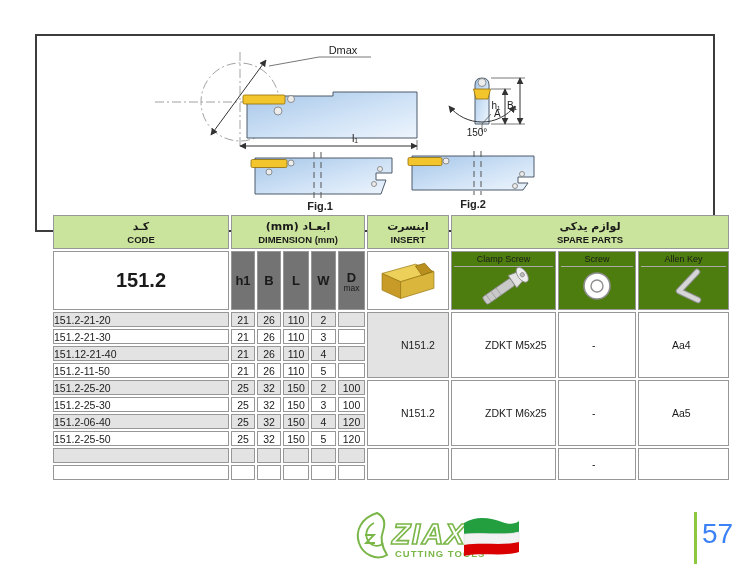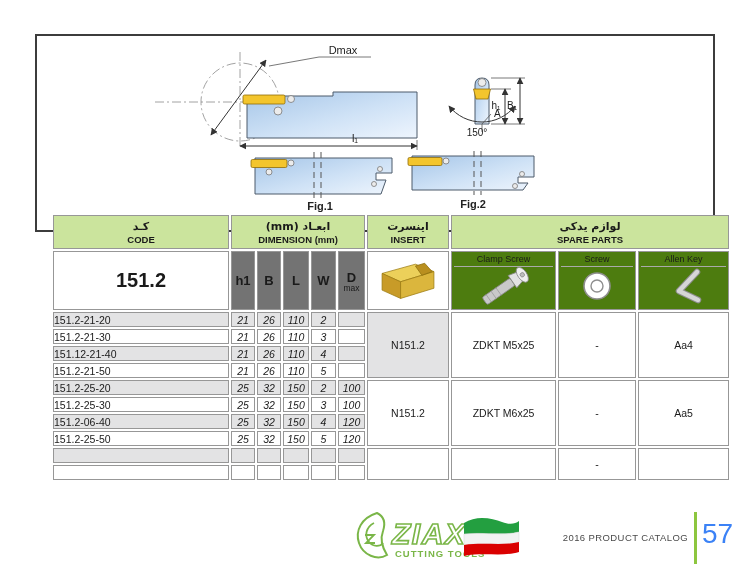--- a/index.html
+++ b/index.html
@@ -31,23 +31,23 @@
   tr.hdr1 td{height:32px;}
   tr.hdr2 td{height:56px;}
   .series{text-align:center;font-size:20px;font-weight:bold;background:#fff;}
   .dimhdr{background:#737373;text-align:center;font-size:13px;font-weight:bold;}
   .dimhdr .sub{font-size:8.5px;font-weight:normal;line-height:8px;margin-top:-1px;}
   .iconcell{background:#fff;text-align:center;}
   .sparehdr{background:#4d7c0f;text-align:center;vertical-align:top;}
   .sparehdr .lbl{font-size:9px;line-height:13px;border-bottom:1px solid #aaa;margin:1px 2px 0 2px;}
   tr.data td{height:13px;font-size:10.5px;}
   td.codecell{text-align:left;background:#fff;}
-  td.num{text-align:center;background:#fff;font-style:italic;}
+  td.num{text-align:center;background:#fff;}
   tr.data.alt td.codecell, tr.data.alt td.num{background:#e3e3e4;}
-  td.groupcell{text-align:center;font-size:11px;background:#fff;}
+  td.groupcell{font-size:11px;background:#fff;padding-left:33px;}
   td.groupcell.gray{background:#e3e3e4;}
 
   
   .footer-logo{position:absolute;left:352px;top:509px;width:168px;height:55px;}
   .catalog-label{position:absolute;left:505px;top:532px;width:183px;text-align:right;
                  font-size:9.5px;color:#4a4a4a;letter-spacing:0.4px;}
   .green-bar{position:absolute;left:694px;top:512px;width:3px;height:52px;background:#8dc63f;}
   .page-number{position:absolute;left:702px;top:518px;font-size:28px;color:#3b82f6;}
 </style>
 </head>
@@ -229,21 +229,21 @@
     </tr>
     <tr class="data alt">
       <td class="codecell">151.12-21-40</td>
       <td class="num">21</td>
       <td class="num">26</td>
       <td class="num">110</td>
       <td class="num">4</td>
       <td class="num"></td>
     </tr>
     <tr class="data">
-      <td class="codecell">151.2-21-50</td>
+      <td class="codecell">151.2-11-50</td>
       <td class="num">21</td>
       <td class="num">26</td>
       <td class="num">110</td>
       <td class="num">5</td>
       <td class="num"></td>
     </tr>
     <tr class="data alt">
       <td class="codecell">151.2-25-20</td>
       <td class="num">25</td>
       <td class="num">32</td>
@@ -310,17 +310,16 @@
       <path d="M13,26 L22,26 L14,34 L23,34" fill="none" stroke="#7ab648" stroke-width="1.8"></path>
     </g>
     <text x="40" y="35" font-family="Liberation Sans, sans-serif" font-size="30" font-weight="bold" font-style="italic" letter-spacing="1.5" fill="#ffffff" stroke="#7ab648" stroke-width="1.6">ZIAX</text>
     <text x="43" y="48" font-family="Liberation Sans, sans-serif" font-size="9.5" font-weight="bold" letter-spacing="1" fill="#7ab648">CUTTING TOOLS</text>
     <g>
       <path d="M112,14 C124,6 140,9 150,13 C158,16 163,15 167,12 L167,23 C152,27 130,23 112,25 Z" fill="#239f40"></path>
       <path d="M112,25 C130,23 152,27 167,23 L167,33 C152,37 130,33 112,36 Z" fill="#f2f2f2" stroke="#d5d5d5" stroke-width="0.5"></path>
       <path d="M112,36 C130,33 152,37 167,33 L167,43 C152,48 130,43 112,47 Z" fill="#da0000"></path>
     </g>
   </svg>
-  <div class="catalog-label">2016 PRODUCT CATALOG</div>
   <div class="green-bar"></div>
   <div class="page-number">57</div>
 
 </div>
 
 </body></html>

